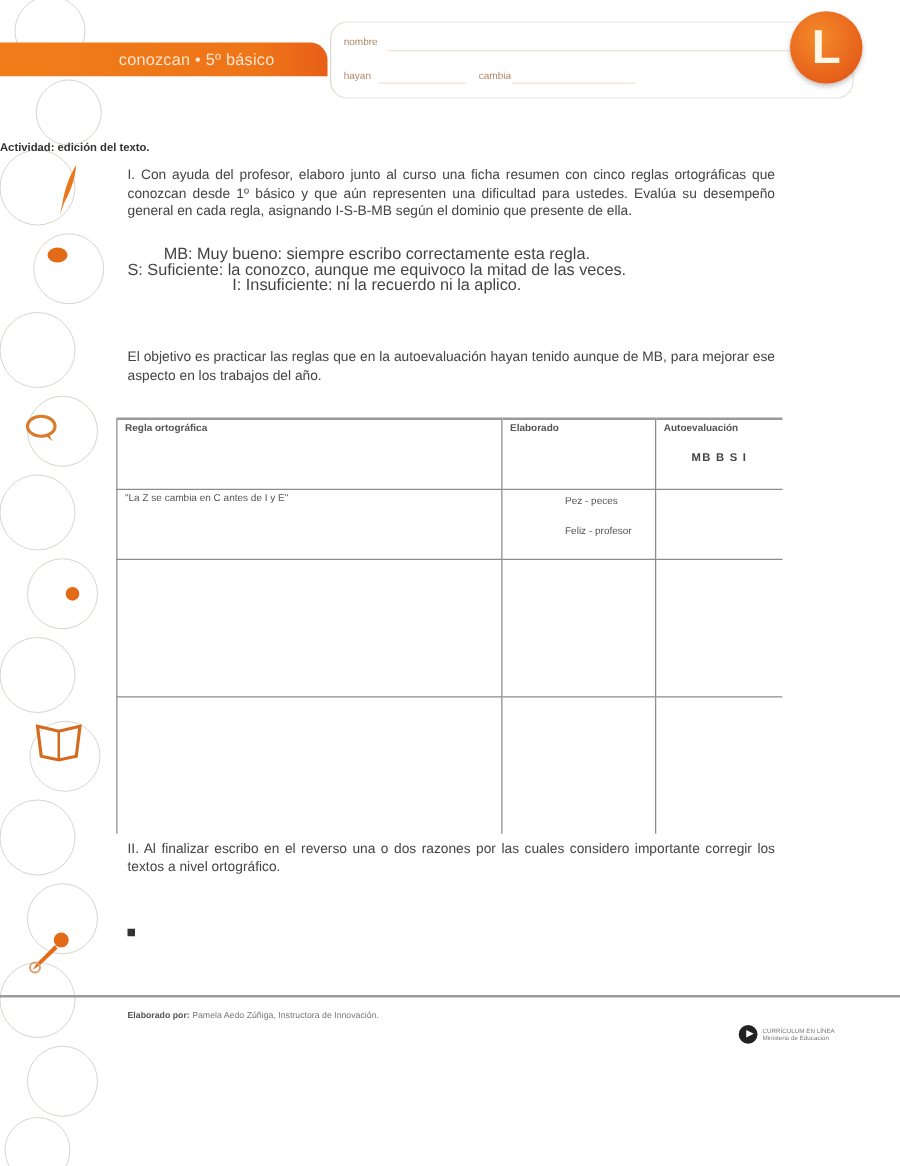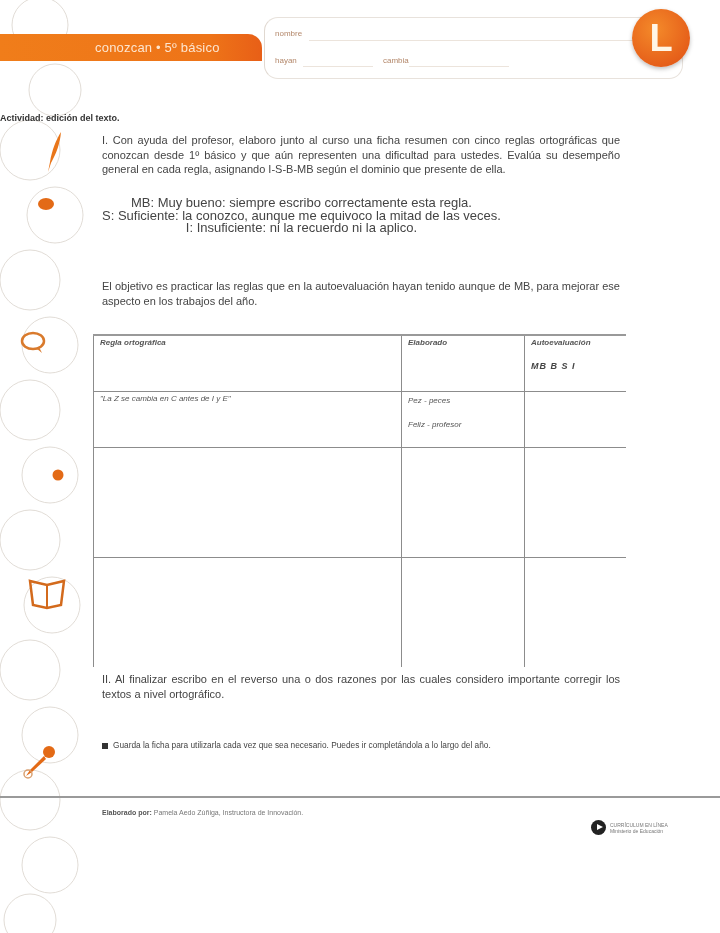--- a/index.html
+++ b/index.html
@@ -33,26 +33,26 @@
     font-size:9px; font-weight:bold; color:#333;
   }
   .para {
     position:absolute; left:102px; width:518px; font-size:11px; line-height:14.5px; color:#444;
     text-align:justify;
   }
   .scale { position:absolute; left:102px; top:197px; font-size:13px; line-height:12.5px; color:#444;text-align:center; }
   table.rules {
     position:absolute; left:93px; top:334px; width:533px; border-collapse:collapse;
   }
-  table.rules td { border:1.6px solid #8c8c8c; vertical-align:top; font-size:8px; color:#555; padding:2px 6px;font-style:italic; }
+  table.rules td { border:1.6px solid #8c8c8c; vertical-align:top; font-size:8px; color:#555; padding:2px 6px; }
   table.rules tr:first-child td { border-top:2px solid #999; }
   table.rules td:last-child { border-right:none;margin-top:12px; }
   .th-bold { font-weight:bold; color:#444; }
-  .mbsi { text-align:left; font-weight:bold; font-size:9px; margin-top:14px; letter-spacing:1px; color:#444; }
-  .ex-line { line-height:26px; }
+  .mbsi { text-align:center; font-weight:bold; font-size:9px; margin-top:14px; letter-spacing:1px; color:#444; }
+  .ex-line { line-height:26px;margin-left:44px; }
   .bullet-sq { display:inline-block; width:6px; height:6px; background:#333; margin-right:5px; vertical-align:middle; }
   .hr-bottom { position:absolute; left:0; top:796px; width:720px; height:2px; background:#9a9a9a; }
   .footer-text { position:absolute; left:102px; top:809px; font-size:7px; color:#777; }
   .footer-text b { color:#555; }
   .brand { position:absolute; left:591px; top:820px; display:flex; align-items:center; }
   .brand-icon { width:15px; height:15px; border-radius:50%; background:#222; position:relative; }
   .brand-icon::after {
     content:""; position:absolute; left:5.5px; top:4px; border-left:6px solid #fff;
     border-top:3.5px solid transparent; border-bottom:3.5px solid transparent;
   }
@@ -157,21 +157,21 @@
     <td style="border-bottom:none"></td>
     <td style="border-bottom:none"></td>
     <td style="border-bottom:none"></td>
   </tr>
 </tbody>
   </table>
 
 <div class="para" style="top:672px">II. Al finalizar escribo en el reverso una o dos razones por las cuales considero importante corregir los textos a nivel ortográfico.</div>
 
 <div class="para" style="top:738px;font-size:8.3px">
-  <span class="bullet-sq"></span><span>Guarda la ficha para utilizarla cada vez que sea necesario. Puedes ir completándola a lo largo del año.</span>
+  <span class="bullet-sq"></span>
 </div>
 
 <div class="hr-bottom"></div>
 
 <div class="footer-text">
   <b>Elaborado por:</b>
   <span>Pamela Aedo Zúñiga, Instructora de Innovación.</span>
 </div>
 
 <div class="brand">

